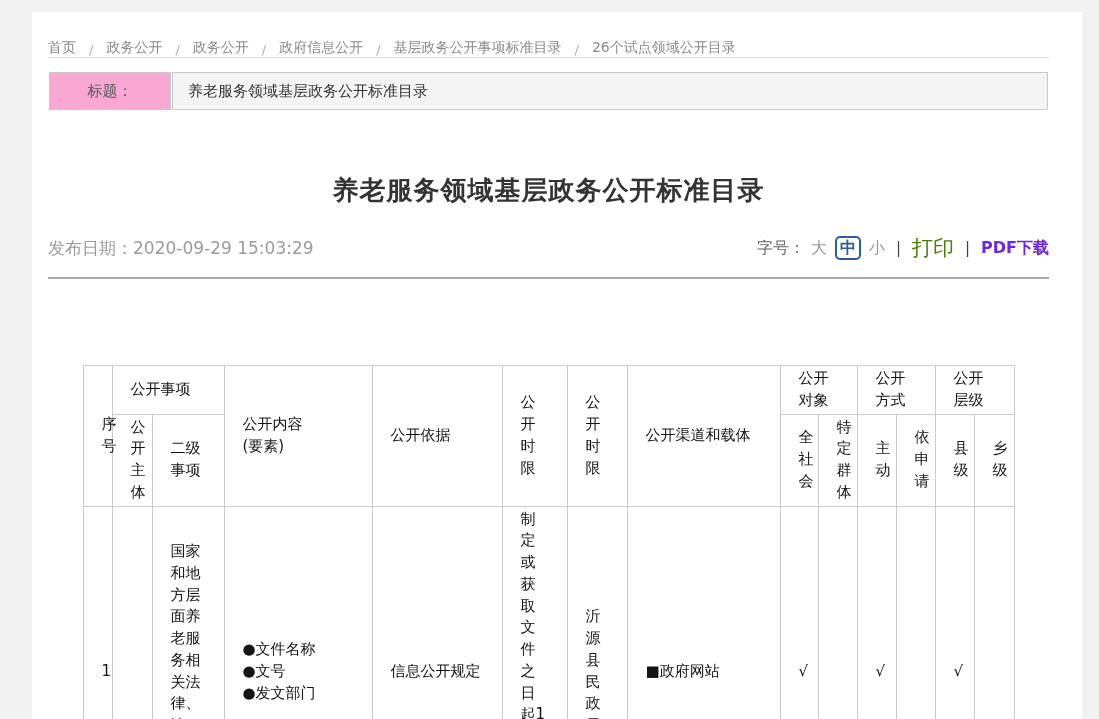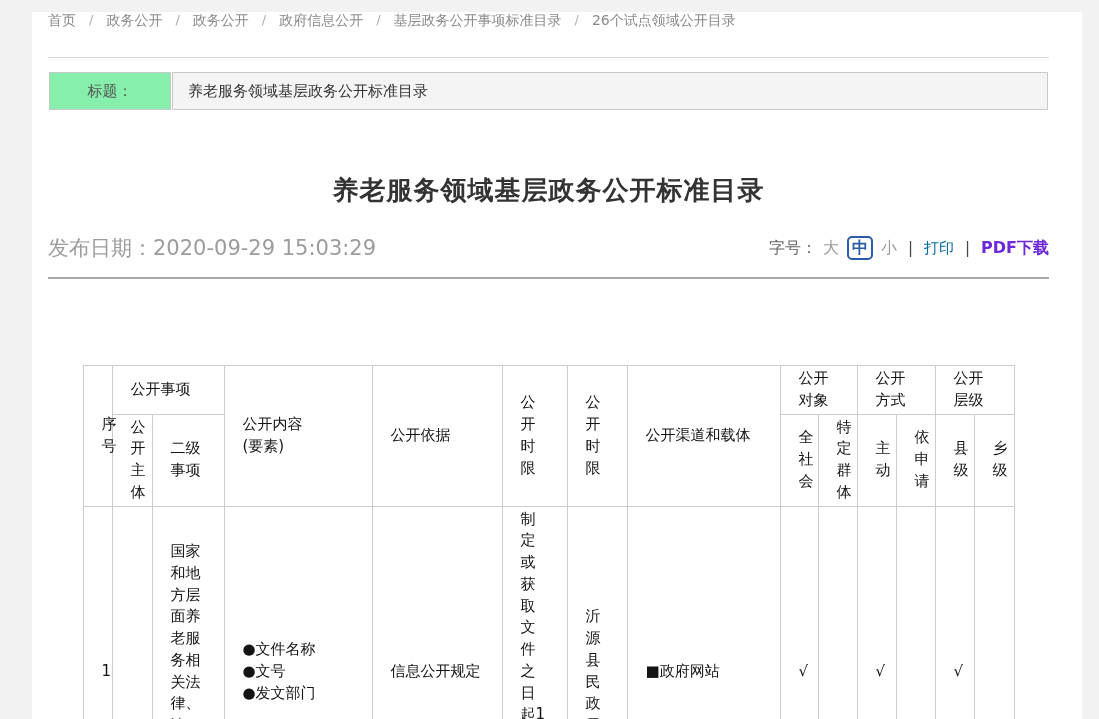--- a/index.html
+++ b/index.html
@@ -10,64 +10,64 @@
   }
   .card {
     position: absolute; left: 32px; top: 12px;
     width: 1050px; height: 780px;
     background: #ffffff;
     padding: 0 33px 0 16px;
   }
   
   .breadcrumb {
     height: 46px;
-    display: flex; align-items: flex-start; gap: 13px;
+    display: flex; align-items: flex-end; gap: 13px;
     border-bottom: 1px solid #dcdcdc;
     font-size: 14px; color: #8b8b8b;
   }
   .breadcrumb a { color: #8b8b8b; text-decoration: none; cursor: pointer; }
   .breadcrumb .sep { color: #adadad; font-size: 13px; }
   
   table.meta {
     margin-top: 13px; width: 1001px;
     border-collapse: separate; border-spacing: 1px;
     font-size: 15px;
   }
   table.meta td { border: 1px solid #c9c9c9; height: 38px; }
   table.meta td.lbl {
-    background: #86efac; color: #555;
+    background: #f9a8d4; color: #555;
     text-align: center; width: 122px;
   }
   table.meta td.val {
     background: #f4f4f4; color: #333;
     padding-left: 15px; text-align: left;
   }
   
   .article-title {
     margin-top: 62px; text-align: center;
     font-size: 26px; font-weight: bold; color: #333;
     letter-spacing: 1px;
   }
   .pub-row {
     margin-top: 26px;
     display: flex; justify-content: space-between; align-items: center;
     height: 28px;
   }
-  .pub-date { color: #9c9c9c; font-size: 21px; }
+  .pub-date { color: #9c9c9c; font-size: 17px; }
   .controls { display: flex; align-items: center; font-size: 16px; }
   .controls .fs-label { color: #666; }
   .controls .fs-opt { color: #9a9a9a; margin-left: 6px; cursor: pointer; }
   .controls .fs-opt.active {
     color: #2a5caa; font-weight: bold;
     border: 2px solid #2a5caa; border-radius: 5px;
     padding: 0 3px; margin-left: 8px; margin-right: 2px;
     line-height: 20px; display: inline-block;
   }
   .controls .bar { color: #444; margin: 0 11px; font-size: 15px; }
-  .controls .print { color: #0369a1; font-size: 15px; cursor: pointer; text-decoration: none; }
+  .controls .print { color: #4d7c0f; font-size: 21px; cursor: pointer; text-decoration: none; }
   .controls .pdf {
     color: #6d28d9; font-weight: bold; font-size: 16px;
     cursor: pointer; text-decoration: none;
   }
   .divider { margin-top: 15px; border-top: 2px solid #a8a8a8; }
   
   table.catalog {
     margin: 86px auto 0 auto;
     width: 931px; table-layout: fixed;
     border-collapse: collapse;

